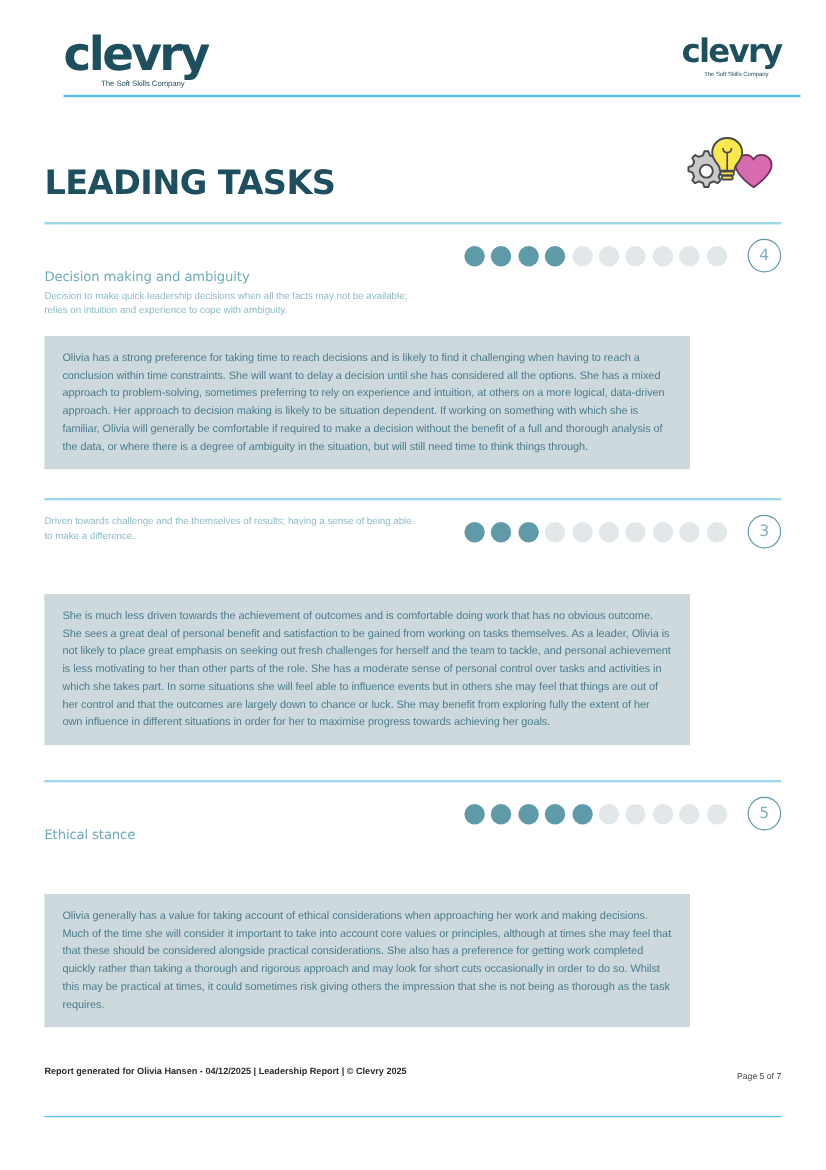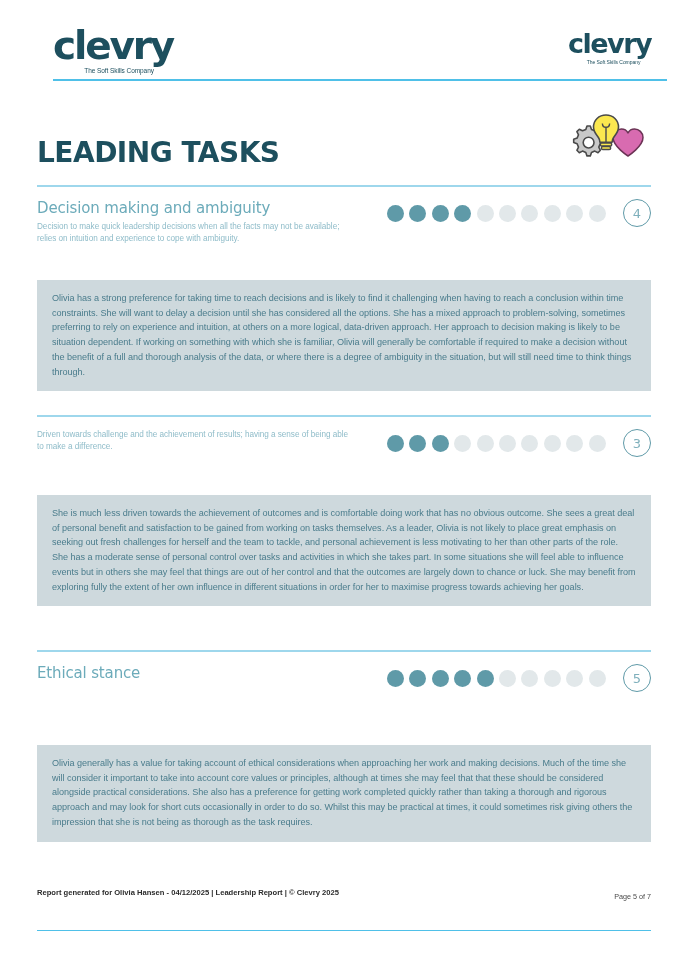--- a/index.html
+++ b/index.html
@@ -83,25 +83,26 @@
     width: 614px; height: 2px;
     background: #9ed7ec;
   }
   .section-head {
     position: absolute;
     left: 37px; top: 14px;
     width: 350px;
   }
   .section-title {
     font-family: "DejaVu Sans", sans-serif;
-    font-size: 15px;
+    font-size: 11px;
     font-weight: normal;
     color: #6cabba;
     letter-spacing: -0.01em;
     margin-bottom: 4px;
+    margin-top: 25px;
   }
   .section-desc {
     font-family: "Liberation Sans", sans-serif;
     font-size: 8.2px;
     line-height: 1.52;
     color: #8fbcc9;
     letter-spacing: -0.005em;
     max-width: 312px;
   }
 
@@ -132,21 +133,21 @@
     font-family: "DejaVu Sans", sans-serif;
     font-size: 13px;
     color: #7fb0bc;
     flex: none;
   }
 
   
   .narrative {
     position: absolute;
     left: 37px;
-    width: 614px;
+    width: 538px;
     background: #ced9dd;
     padding: 11px 15px 12px 15px;
     font-family: "Liberation Sans", sans-serif;
     font-size: 9.1px;
     line-height: 1.62;
     color: #4a7c8c;
     letter-spacing: -0.004em;
     text-align: left;
   }
 
@@ -232,21 +233,21 @@
       <span class="dot"></span>
       <span class="dot"></span>
       <span class="score">4</span>
     </div>
     <div class="narrative" style="top:95px;">Olivia has a strong preference for taking time to reach decisions and is likely to find it challenging when having to reach a conclusion within time constraints. She will want to delay a decision until she has considered all the options. She has a mixed approach to problem-solving, sometimes preferring to rely on experience and intuition, at others on a more logical, data-driven approach. Her approach to decision making is likely to be situation dependent. If working on something with which she is familiar, Olivia will generally be comfortable if required to make a decision without the benefit of a full and thorough analysis of the data, or where there is a degree of ambiguity in the situation, but will still need time to think things through.</div>
   </div>
 
   <div class="section" style="top:415px;">
     <div class="section-rule"></div>
     <div class="section-head">
-      <div class="section-desc">Driven towards challenge and the achievement of results; having a sense of being able to make a difference.</div>
+      <div class="section-desc">Driven towards challenge and the themselves of results; having a sense of being able to make a difference.</div>
     </div>
     <div class="scale">
       <span class="dot on"></span>
       <span class="dot on"></span>
       <span class="dot on"></span>
       <span class="dot"></span>
       <span class="dot"></span>
       <span class="dot"></span>
       <span class="dot"></span>
       <span class="dot"></span>

